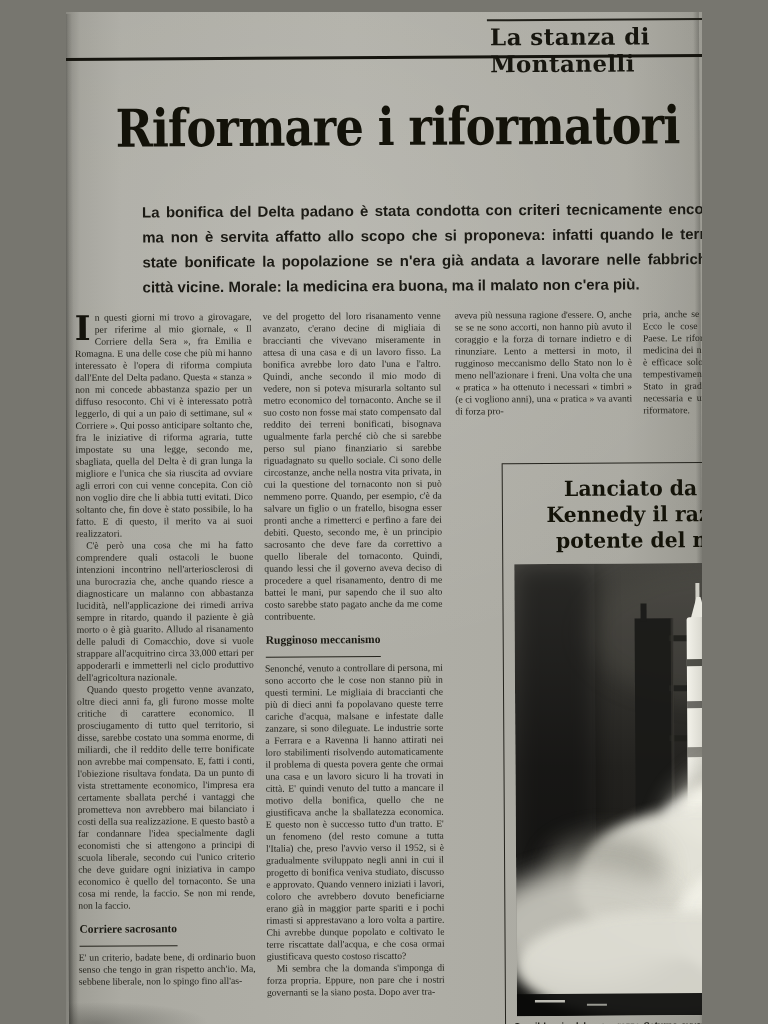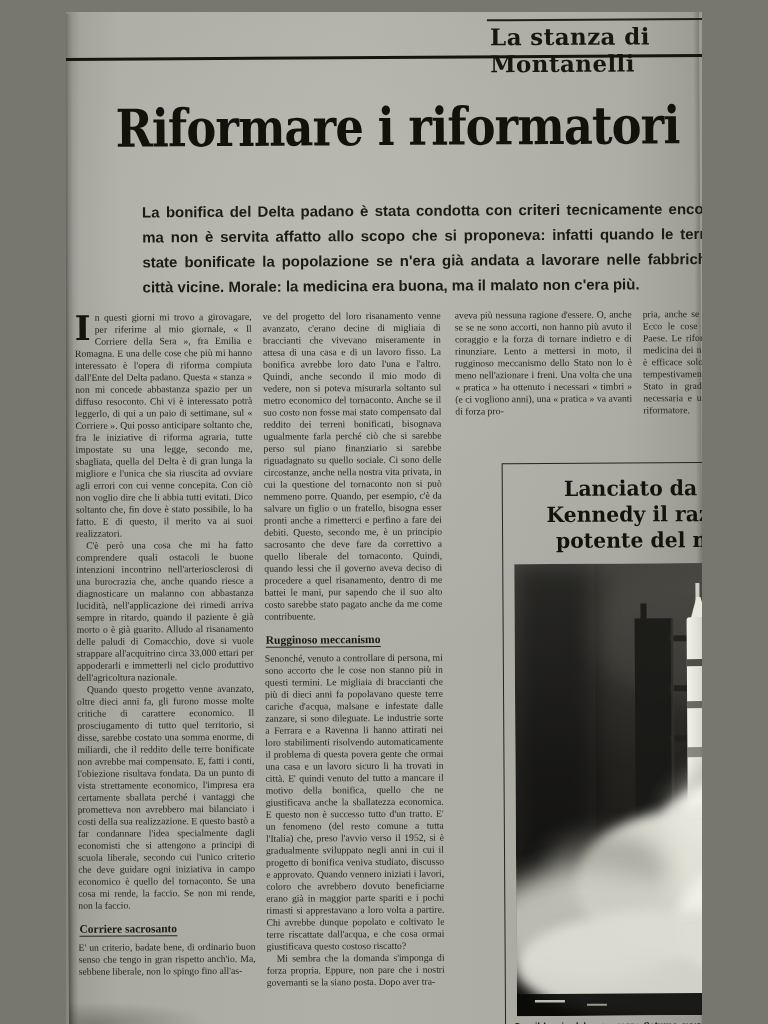--- a/index.html
+++ b/index.html
@@ -44,21 +44,21 @@
   .col p { text-indent:10px; margin:0; }
   .col p.first { text-indent:0; }
   .col-1 { left:10px;  width:177px; height:726px; }
   .col-2 { left:198px; width:178px; height:726px; }
   .col-3 { left:390px; width:177px; height:156px; }
   .col-4 { left:578px; width:178px; height:156px; }
   .dropcap { float:left; font-family:"DejaVu Serif", serif; font-weight:700;
     font-size:34px; line-height:28px; padding:2px 4px 0 0; color:#14130c; }
   .subhead { margin:11px 0 5px 1px; }
   .subhead span { display:inline-block; font-family:"Liberation Serif", serif; font-weight:700;
-    font-size:11.5px; border-bottom:1.5px solid #23221b; padding-bottom:1px; color:#1b1a13; }
+    font-size:11.5px; border-bottom:1.5px solid #23221b; padding-bottom:11px; color:#1b1a13; }
   .signature { text-align:right; font-weight:700; font-size:10px; letter-spacing:.3px;
     padding-right:8px; margin-top:4px; color:#17160f; }
 
   
   .photo-box { position:absolute; left:436px; top:452px; width:322px; height:600px;
     border:1.5px solid #24231d; padding:6px 8px; }
   .box-headline { margin-top:6px; text-align:center;
     font-family:"DejaVu Serif", serif; font-weight:700; font-size:21px; line-height:26px;
     color:#141309; transform:scaleX(.97); transform-origin:center top; }
   .photo { display:block; width:300px; height:452px; margin:10px 0 0 3px; }

